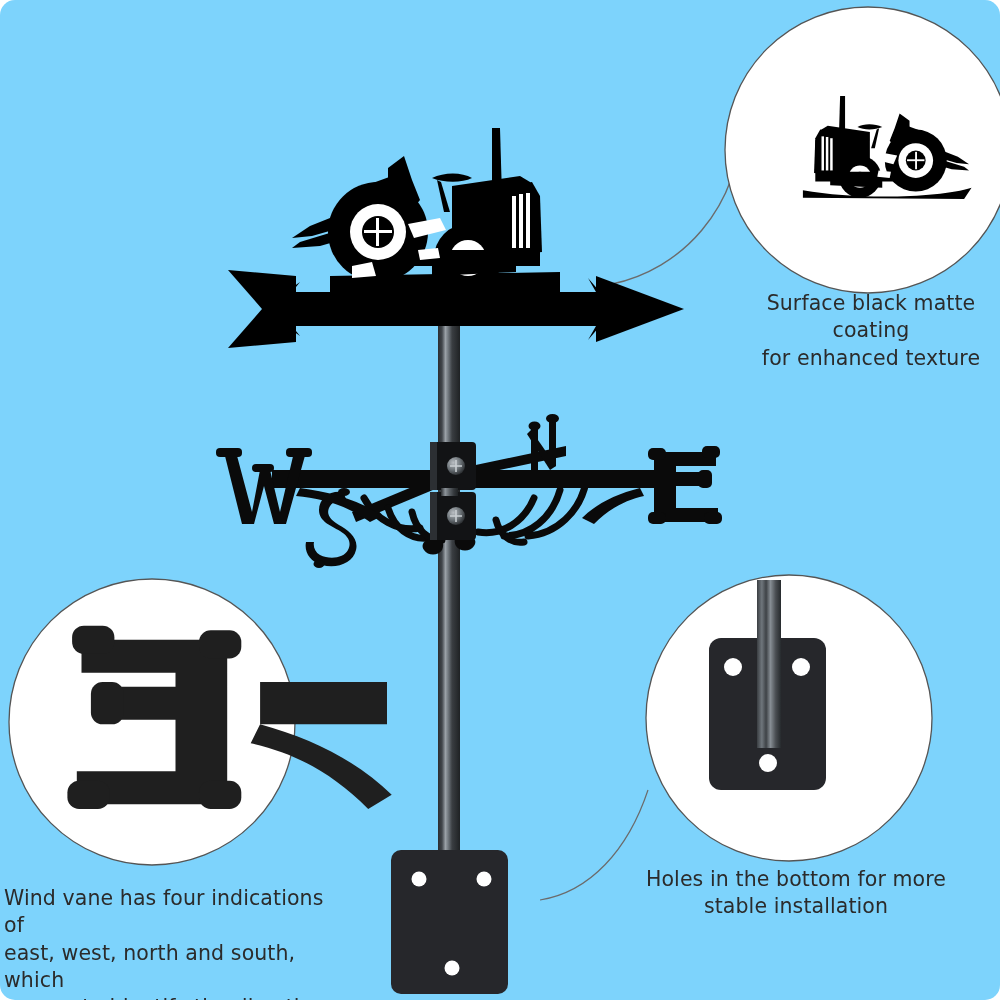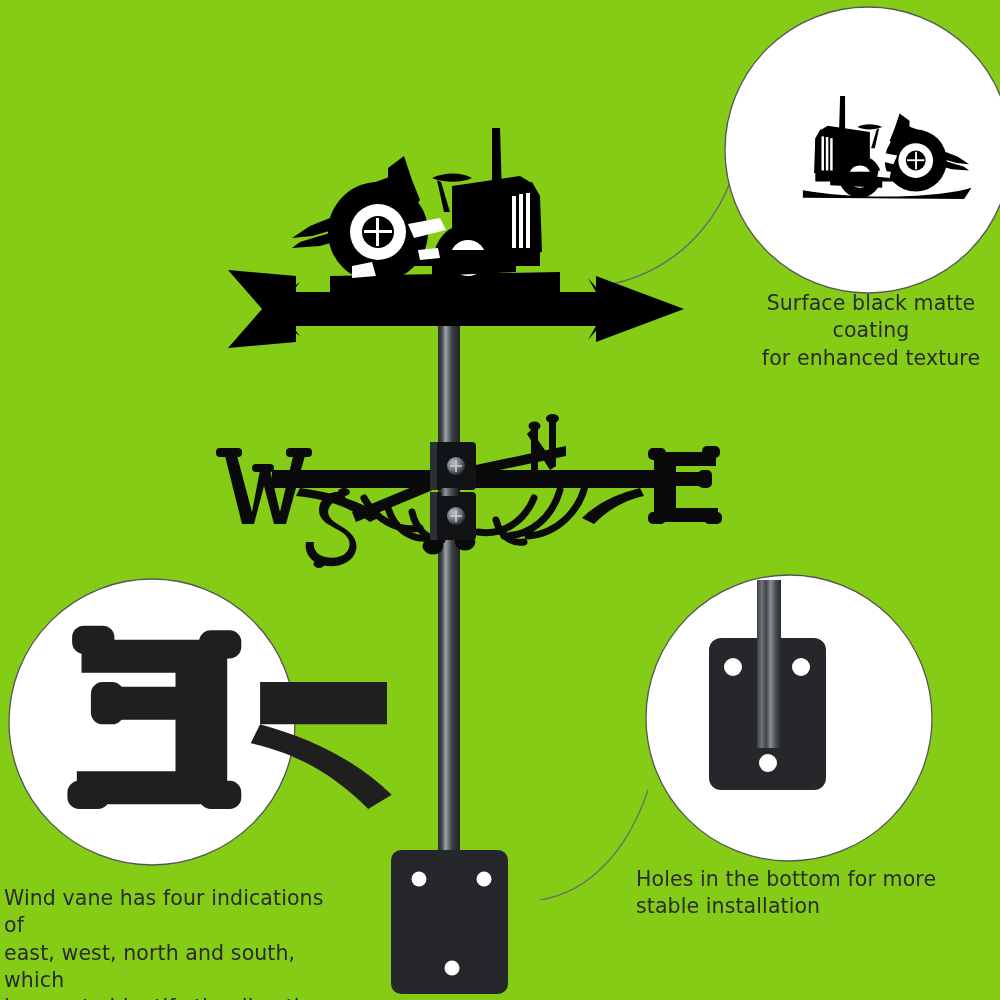--- a/index.html
+++ b/index.html
@@ -7,22 +7,23 @@
     padding: 0;
     background: #ffffff;
   }
   body {
     font-family: "DejaVu Sans", "Liberation Sans", sans-serif;
   }
   #page {
     position: relative;
     width: 1000px;
     height: 1000px;
-    background: #84cc16;
+    background: #7dd3fc;
     overflow: hidden;
+    border-radius: 15px;
   }
   .layer {
     position: absolute;
     left: 0;
     top: 0;
     width: 1000px;
     height: 1000px;
   }
   .callout-text {
     position: absolute;
@@ -42,21 +43,21 @@
   #callout-directions-text {
     left: 4px;
     top: 885px;
     width: 330px;
     text-align: left;
   }
   #callout-holes-text {
     left: 636px;
     top: 866px;
     width: 320px;
-    text-align: left;
+    text-align: center;
   }
 </style>
 </head>
 <body>
 
 <div id="page">
 
   <svg class="layer" viewBox="0 0 1000 1000">
 
     <path d="M 612 284 C 680 270 740 210 742 118" fill="none" stroke="#6b6b6b" stroke-width="1.4"></path>

